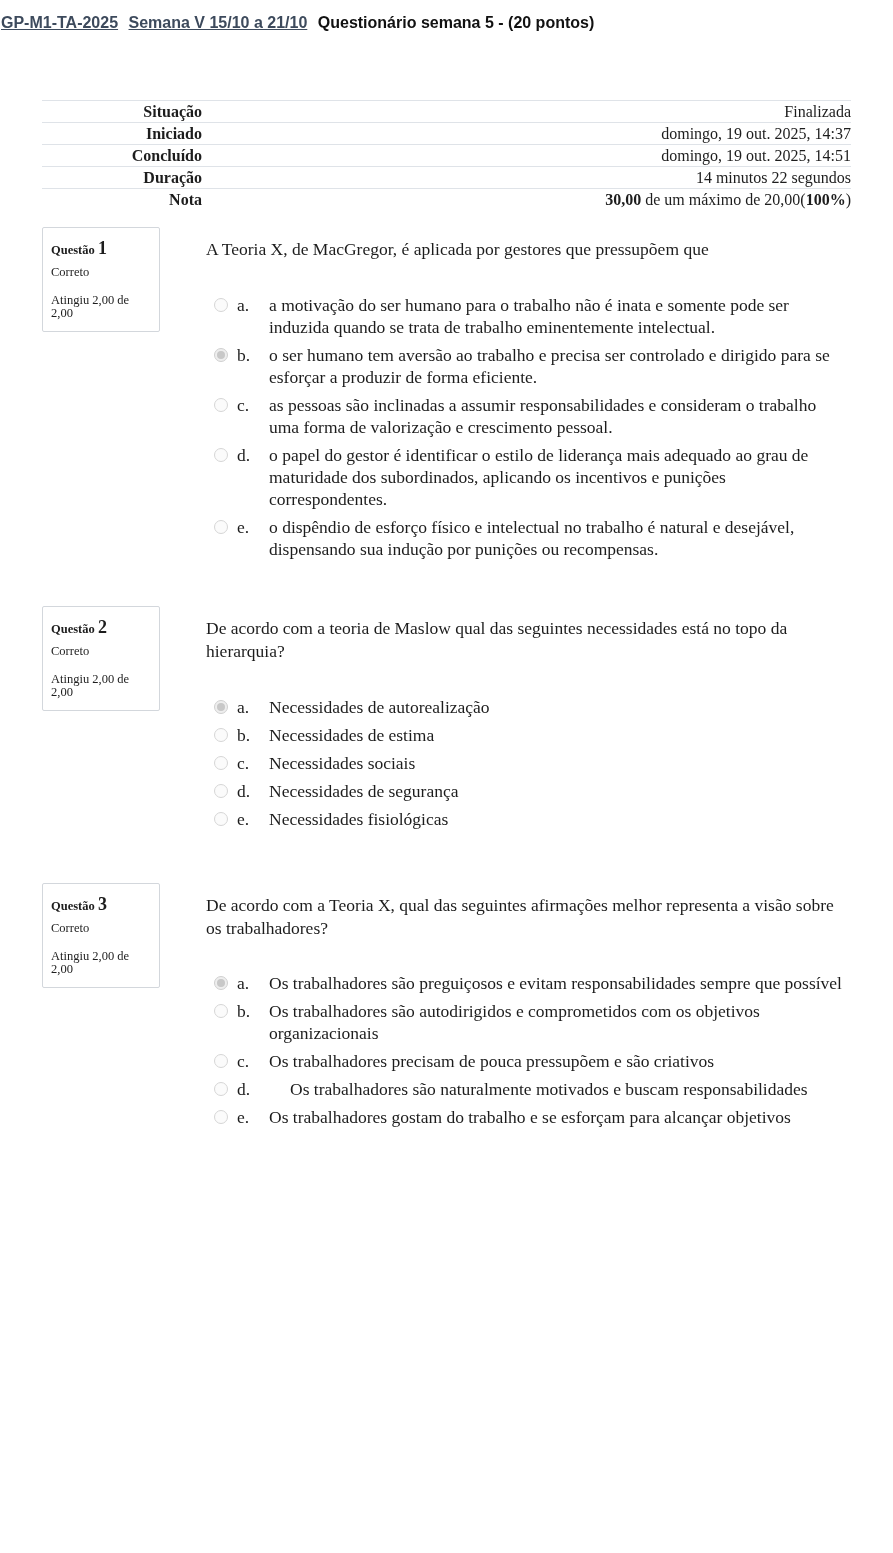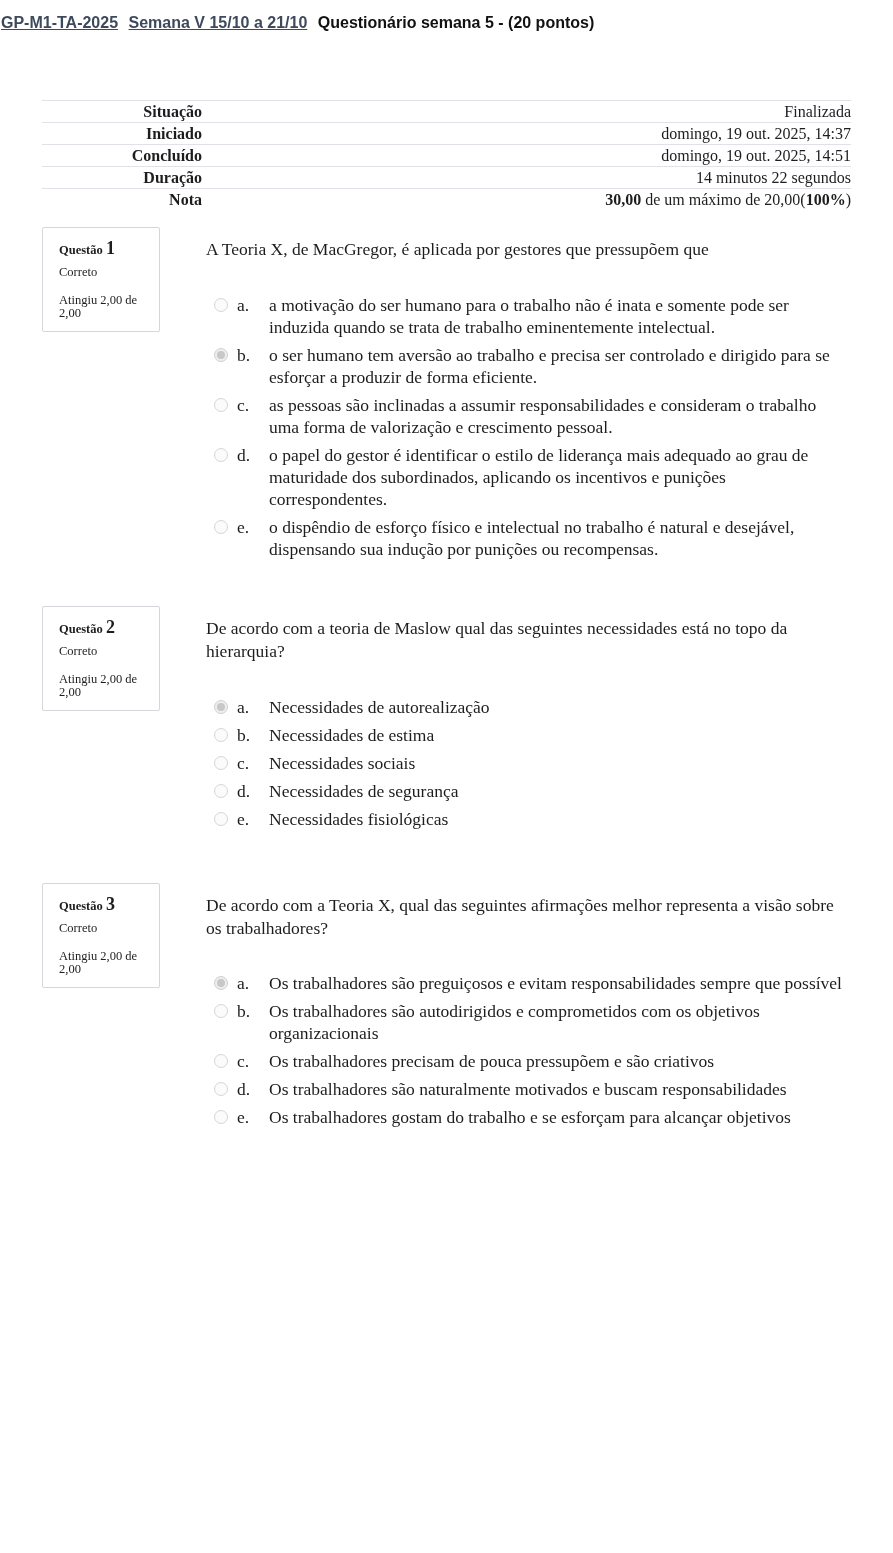--- a/index.html
+++ b/index.html
@@ -65,21 +65,21 @@
       left: 42px;
       width: 800px;
     }
     .qinfo {
       position: absolute;
       left: 0; top: 0;
       width: 118px;
       height: 105px;
       border: 1px solid #d3d7dc;
       border-radius: 2px;
-      padding: 8px 16px;
+      padding: 8px 8px;
       font-size: 12.5px;
       color: #1d1d1d;
     }
     .qinfo .qno {
       font-weight: bold;
       font-size: 12.5px;
       margin-top: 2px;
     }
     .qinfo .qno .num {
       font-size: 18px;
@@ -266,21 +266,21 @@
         <span class="atext">Os trabalhadores são autodirigidos e comprometidos com os objetivos organizacionais</span>
       </div>
     <div class="answer">
         <span class="radio"></span>
         <span class="letter">c.</span>
         <span class="atext">Os trabalhadores precisam de pouca pressupõem e são criativos</span>
       </div>
     <div class="answer">
         <span class="radio"></span>
         <span class="letter">d.</span>
-        <span class="atext" style="white-space:nowrap;">Os trabalhadores são naturalmente motivados e buscam responsabilidades</span>
+        <span class="atext" style="white-space:nowrap;margin-left:21px;">Os trabalhadores são naturalmente motivados e buscam responsabilidades</span>
       </div>
     <div class="answer">
         <span class="radio"></span>
         <span class="letter">e.</span>
         <span class="atext">Os trabalhadores gostam do trabalho e se esforçam para alcançar objetivos</span>
       </div>
   </div>
 </div>
 
 </body></html>

